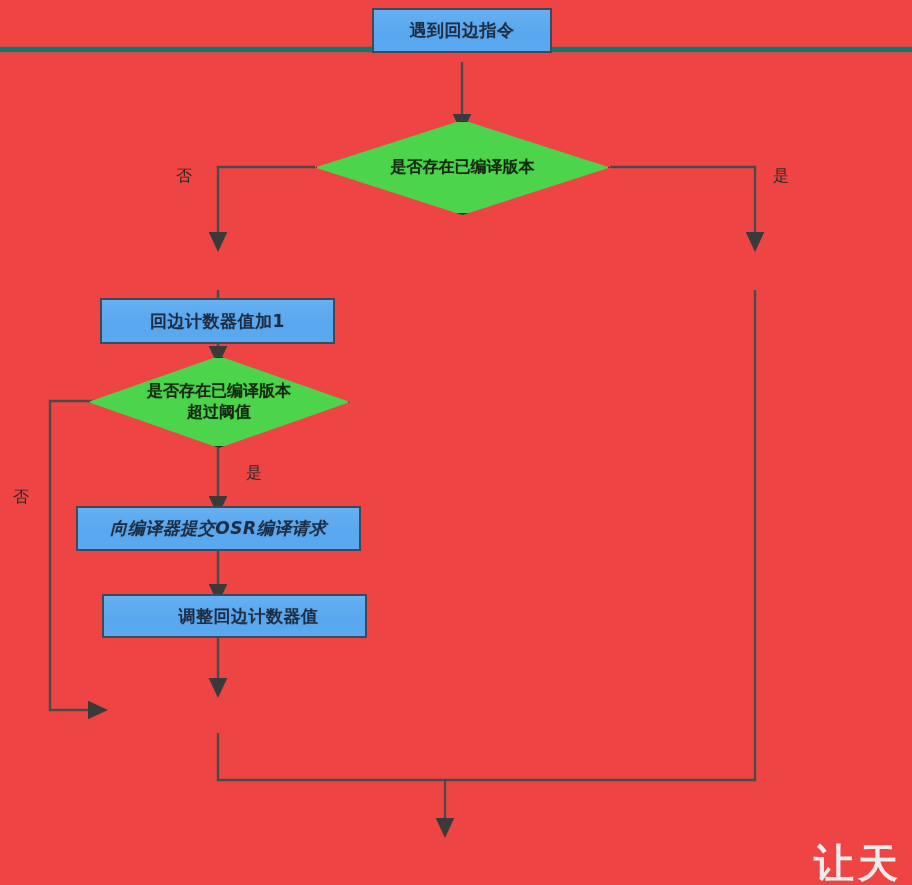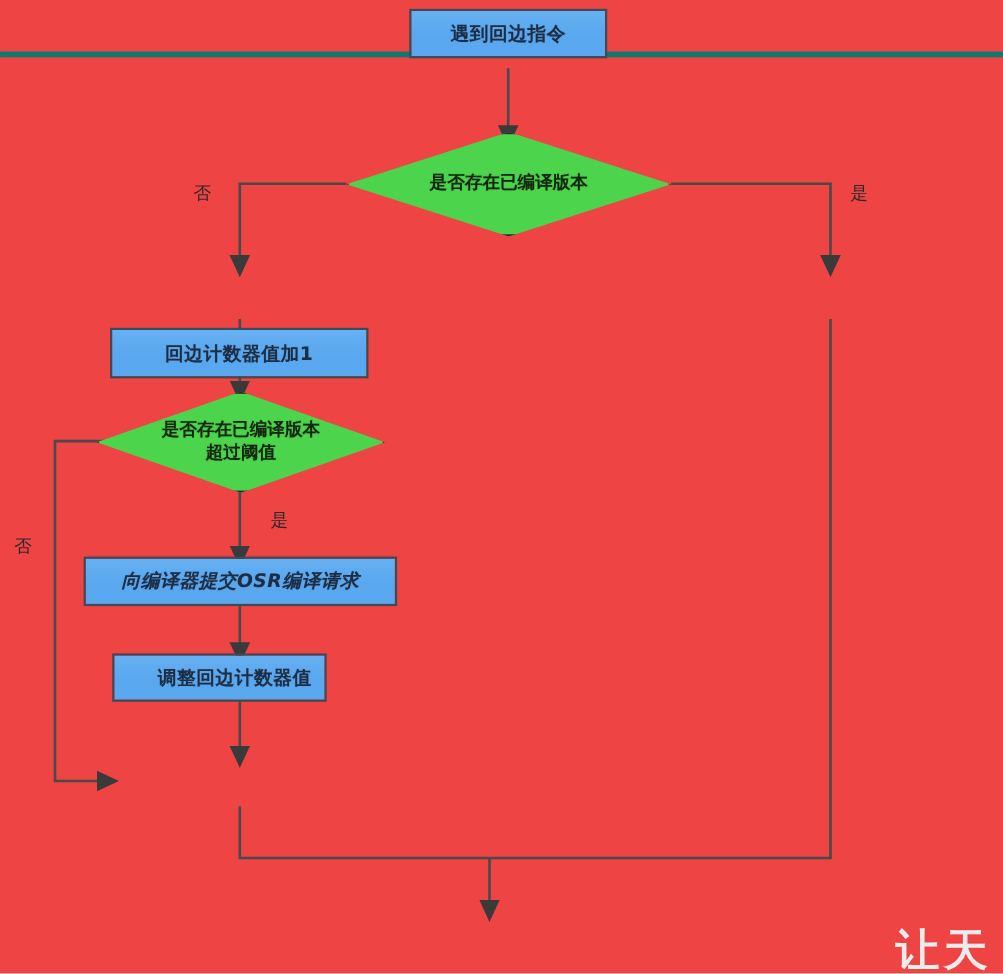--- a/index.html
+++ b/index.html
@@ -151,21 +151,21 @@
   <div class="node-diamond" style="left:88px; top:356px; width:262px; height:92px;">
     <div class="dia-shape"></div>
     <div class="dia-text">
       <span>是否存在已编译版本</span>
       <span>超过阈值</span>
     </div>
   </div>
 
   <div class="node-box" style="left:76px; top:506px; width:285px; height:45px;font-style:italic;">向编译器提交OSR编译请求</div>
 
-  <div class="node-box" style="left:102px; top:594px; width:195px; height:44px;padding-left:28px;">调整回边计数器值</div>
+  <div class="node-box" style="left:102px; top:594px; width:265px; height:44px;padding-left:28px;">调整回边计数器值</div>
 
 
 
   <div class="edge-label" style="left:176px; top:166px;">否</div>
 
   <div class="edge-label" style="left:773px; top:166px;">是</div>
 
   <div class="edge-label" style="left:13px; top:487px;">否</div>
 
   <div class="edge-label" style="left:246px; top:463px;">是</div>

